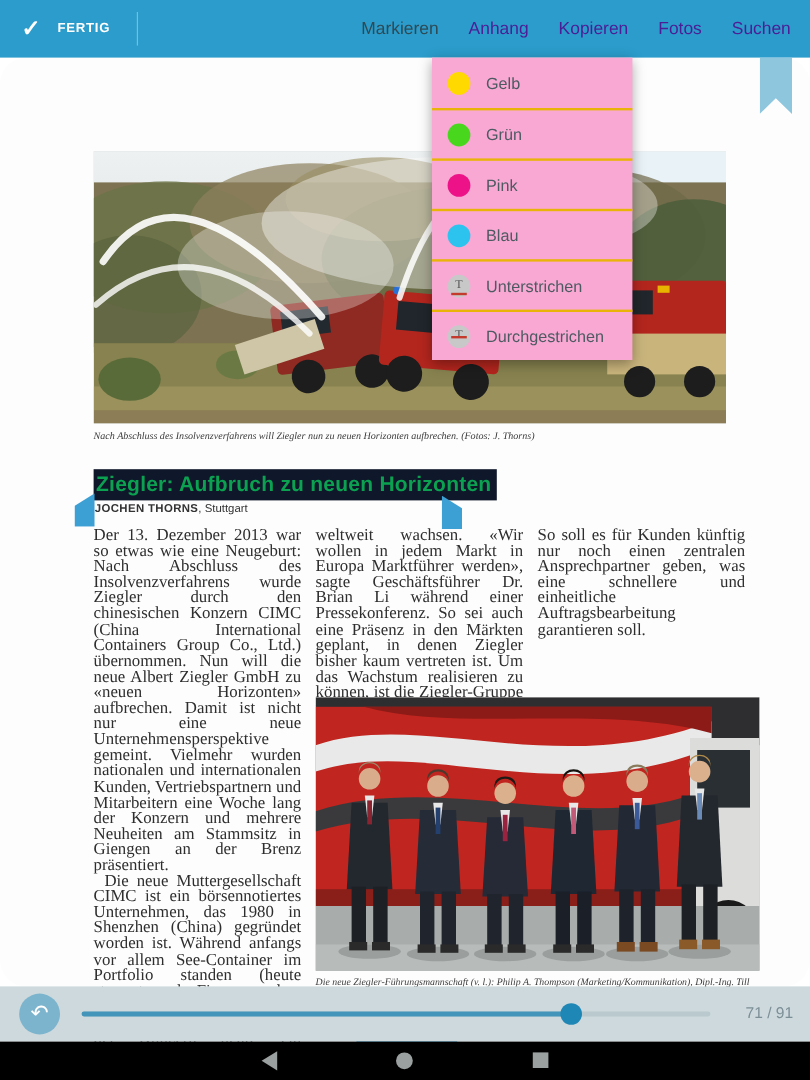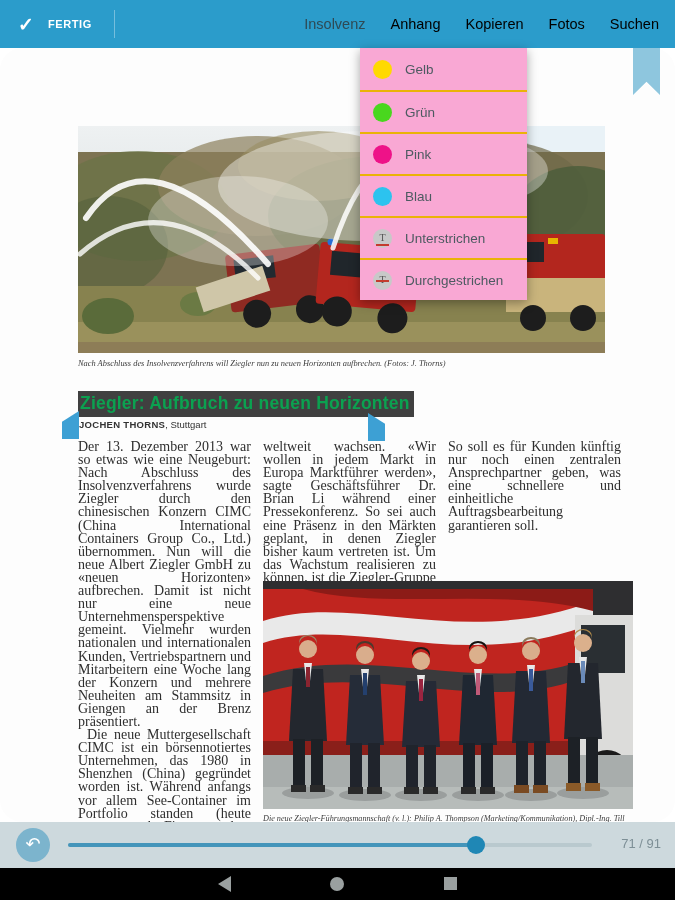--- a/index.html
+++ b/index.html
@@ -6,33 +6,33 @@
   html,body { width:675px; height:900px; }
   body { position:relative; overflow:hidden; background:#fff; font-family:"Liberation Sans", sans-serif; }
 
   
   .toolbar { position:absolute; left:0; top:0; width:675px; height:48px; background:#2b9ccb; display:flex; align-items:center; z-index:40; }
   .toolbar-left { display:flex; align-items:center; padding-left:18px; height:100%; }
   .check-icon { color:#fff; font-size:19px; font-weight:bold; margin-right:14px; line-height:1; }
   .done-label { color:#fff; font-size:11px; font-weight:bold; letter-spacing:.6px; }
   .toolbar-divider { width:1px; height:28px; background:rgba(255,255,255,.35); margin-left:22px; }
   .toolbar-right { margin-left:auto; display:flex; align-items:center; gap:25px; padding-right:16px; }
-  .toolbar-item { color:#000000; font-size:14.5px; cursor:pointer; white-space:nowrap; }
+  .toolbar-item { color:#4c1d95; font-size:14.5px; cursor:pointer; white-space:nowrap; }
   .toolbar-item.active { color:#2e4a55; }
 
   
   .page { position:absolute; left:0; top:48px; width:675px; height:774px; background:#fdfdfd; z-index:1;border-radius:22px; }
 
   .bookmark { position:absolute; left:633px; top:48px; width:27px; height:47px; background:#8ec6de; clip-path:polygon(0 0,100% 0,100% 100%,50% 72%,0 100%); z-index:30; }
 
   .hero-photo { position:absolute; left:78px; top:78px; width:527px; height:227px; overflow:hidden; background:#dfe3e4; }
   .caption-top { position:absolute; left:78px; top:311px; width:524px; font-family:"Liberation Serif", serif; font-style:italic; font-size:8.4px; color:#3c3c3c; }
 
   .headline-wrap { position:absolute; left:78px; top:343px; }
-  .headline { display:inline-block; background:#404040; color:#0ba150; font-size:17.5px; font-weight:bold; padding:2px 4px 3px 2px; letter-spacing:.2px; }
+  .headline { display:inline-block; background:#0f172a; color:#0ba150; font-size:17.5px; font-weight:bold; padding:2px 4px 3px 2px; letter-spacing:.2px; }
   .byline { position:absolute; left:79px; top:371px; font-size:9.5px; color:#333; }
   .byline b { letter-spacing:.3px; }
 
   .sel-handle { position:absolute; width:17px; height:28px; background:#3da0d4; z-index:20; }
   .sel-handle.left  { left:62px;  top:363px; clip-path:polygon(100% 0,100% 100%,0 100%,0 38%); }
   .sel-handle.right { left:368px; top:365px; clip-path:polygon(0 0,100% 38%,100% 100%,0 100%); }
 
   .col { position:absolute; width:173px; font-family:"Liberation Serif", serif; font-size:14px; line-height:13.1px; color:#2e2e2e; text-align:justify; }
   .col p + p { text-indent:9px; }
   .col1 { left:78px;  top:392px; height:420px; }
@@ -72,21 +72,21 @@
 </head>
 <body>
 
 <div class="toolbar">
   <div class="toolbar-left">
     <span class="check-icon">✓</span>
     <span class="done-label">FERTIG</span>
   </div>
   <div class="toolbar-divider"></div>
   <div class="toolbar-right">
-    <span class="toolbar-item active">Insolvenz</span>
+    <span class="toolbar-item active">Markieren</span>
     <span class="toolbar-item">Anhang</span>
     <span class="toolbar-item">Kopieren</span>
     <span class="toolbar-item">Fotos</span>
     <span class="toolbar-item">Suchen</span>
   </div>
 </div>
 
 <div class="page">
 
   <div class="hero-photo">

